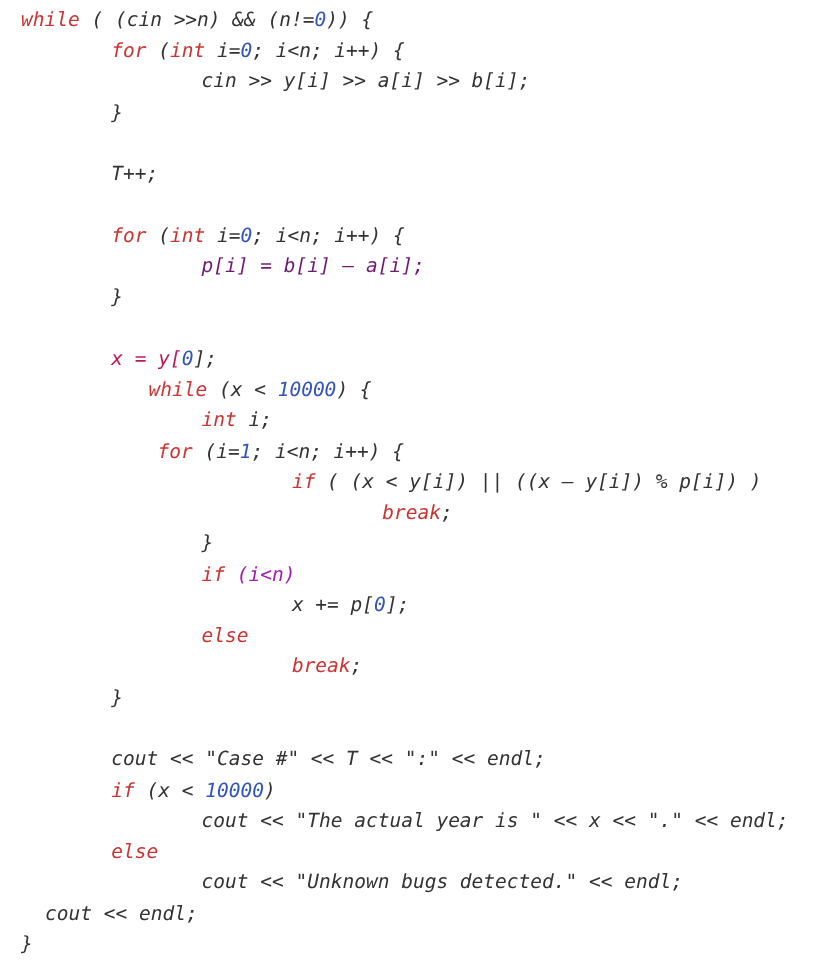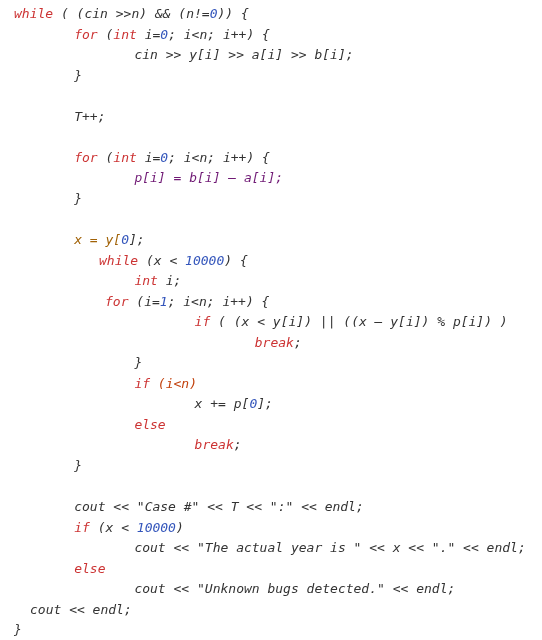--- a/index.html
+++ b/index.html
@@ -43,28 +43,28 @@
     <div class="code-line" style="padding-left: 74.2px;"><span class="tok-kw" style="color: rgb(204, 51, 51);">for</span><span class="tok-txt" style="color: rgb(51, 51, 51);"> (</span><span class="tok-kw" style="color: rgb(204, 51, 51);">int</span><span class="tok-txt" style="color: rgb(51, 51, 51);"> i=</span><span class="tok-num" style="color: rgb(51, 85, 187);">0</span><span class="tok-txt" style="color: rgb(51, 51, 51);">; i&lt;n; i++) {</span></div>
     <div class="code-line" style="padding-left: 134.4px;"><span class="tok-txt" style="color: rgb(51, 51, 51);">cin &gt;&gt; y[i] &gt;&gt; a[i] &gt;&gt; b[i];</span></div>
     <div class="code-line" style="padding-left: 74.2px;"><span class="tok-txt" style="color: rgb(51, 51, 51);">}</span></div>
     <div class="code-line blank" style="padding-left: 14px;">&nbsp;</div>
     <div class="code-line" style="padding-left: 74.2px;"><span class="tok-txt" style="color: rgb(51, 51, 51);">T++;</span></div>
     <div class="code-line blank" style="padding-left: 14px;">&nbsp;</div>
     <div class="code-line" style="padding-left: 74.2px;"><span class="tok-kw" style="color: rgb(204, 51, 51);">for</span><span class="tok-txt" style="color: rgb(51, 51, 51);"> (</span><span class="tok-kw" style="color: rgb(204, 51, 51);">int</span><span class="tok-txt" style="color: rgb(51, 51, 51);"> i=</span><span class="tok-num" style="color: rgb(51, 85, 187);">0</span><span class="tok-txt" style="color: rgb(51, 51, 51);">; i&lt;n; i++) {</span></div>
     <div class="code-line" style="padding-left: 134.4px;"><span class="tok-txt" style="color: #701a75;">p[i] = b[i] – a[i];</span></div>
     <div class="code-line" style="padding-left: 74.2px;"><span class="tok-txt" style="color: rgb(51, 51, 51);">}</span></div>
     <div class="code-line blank" style="padding-left: 14px;">&nbsp;</div>
-    <div class="code-line" style="padding-left: 74.2px;"><span class="tok-txt" style="color: #a16207;">x = y[</span><span class="tok-num" style="color: rgb(51, 85, 187);">0</span><span class="tok-txt" style="color: rgb(51, 51, 51);">];</span></div>
+    <div class="code-line" style="padding-left: 74.2px;"><span class="tok-txt" style="color: #be185d;">x = y[</span><span class="tok-num" style="color: rgb(51, 85, 187);">0</span><span class="tok-txt" style="color: rgb(51, 51, 51);">];</span></div>
     <div class="code-line" style="padding-left: 99px;"><span class="tok-kw" style="color: rgb(204, 51, 51);">while</span><span class="tok-txt" style="color: rgb(51, 51, 51);"> (x &lt; </span><span class="tok-num" style="color: rgb(51, 85, 187);">10000</span><span class="tok-txt" style="color: rgb(51, 51, 51);">) {</span></div>
     <div class="code-line" style="padding-left: 134.4px;"><span class="tok-kw" style="color: rgb(204, 51, 51);">int</span><span class="tok-txt" style="color: rgb(51, 51, 51);"> i;</span></div>
     <div class="code-line" style="padding-left: 105px;"><span class="tok-kw" style="color: rgb(204, 51, 51);">for</span><span class="tok-txt" style="color: rgb(51, 51, 51);"> (i=</span><span class="tok-num" style="color: rgb(51, 85, 187);">1</span><span class="tok-txt" style="color: rgb(51, 51, 51);">; i&lt;n; i++) {</span></div>
     <div class="code-line" style="padding-left: 194.6px;"><span class="tok-kw" style="color: rgb(204, 51, 51);">if</span><span class="tok-txt" style="color: rgb(51, 51, 51);"> ( (x &lt; y[i]) || ((x – y[i]) % p[i]) )</span></div>
     <div class="code-line" style="padding-left: 254.8px;"><span class="tok-kw" style="color: rgb(204, 51, 51);">break</span><span class="tok-txt" style="color: rgb(51, 51, 51);">;</span></div>
     <div class="code-line" style="padding-left: 134.4px;"><span class="tok-txt" style="color: rgb(51, 51, 51);">}</span></div>
-    <div class="code-line" style="padding-left: 134.4px;"><span class="tok-kw" style="color: rgb(204, 51, 51);">if</span><span class="tok-txt" style="color: #c2410c; text-align: center;"> (i&lt;n)</span></div>
+    <div class="code-line" style="padding-left: 134.4px;"><span class="tok-kw" style="color: rgb(204, 51, 51);">if</span><span class="tok-txt" style="color: #a21caf; text-align: center;"> (i&lt;n)</span></div>
     <div class="code-line" style="padding-left: 194.6px;"><span class="tok-txt" style="color: rgb(51, 51, 51);">x += p[</span><span class="tok-num" style="color: rgb(51, 85, 187);">0</span><span class="tok-txt" style="color: rgb(51, 51, 51);">];</span></div>
     <div class="code-line" style="padding-left: 134.4px;"><span class="tok-kw" style="color: rgb(204, 51, 51);">else</span></div>
     <div class="code-line" style="padding-left: 194.6px;"><span class="tok-kw" style="color: rgb(204, 51, 51);">break</span><span class="tok-txt" style="color: rgb(51, 51, 51);">;</span></div>
     <div class="code-line" style="padding-left: 74.2px;"><span class="tok-txt" style="color: rgb(51, 51, 51);">}</span></div>
     <div class="code-line blank" style="padding-left: 14px;">&nbsp;</div>
     <div class="code-line" style="padding-left: 74.2px;"><span class="tok-txt" style="color: rgb(51, 51, 51);">cout &lt;&lt; "Case #" &lt;&lt; T &lt;&lt; ":" &lt;&lt; endl;</span></div>
     <div class="code-line" style="padding-left: 74.2px;"><span class="tok-kw" style="color: rgb(204, 51, 51);">if</span><span class="tok-txt" style="color: rgb(51, 51, 51);"> (x &lt; </span><span class="tok-num" style="color: rgb(51, 85, 187);">10000</span><span class="tok-txt" style="color: rgb(51, 51, 51);">)</span></div>
     <div class="code-line" style="padding-left: 134.4px;"><span class="tok-txt" style="color: rgb(51, 51, 51);">cout &lt;&lt; "The actual year is " &lt;&lt; x &lt;&lt; "." &lt;&lt; endl;</span></div>
     <div class="code-line" style="padding-left: 74.2px;"><span class="tok-kw" style="color: rgb(204, 51, 51);">else</span></div>
     <div class="code-line" style="padding-left: 134.4px;"><span class="tok-txt" style="color: rgb(51, 51, 51);">cout &lt;&lt; "Unknown bugs detected." &lt;&lt; endl;</span></div>

